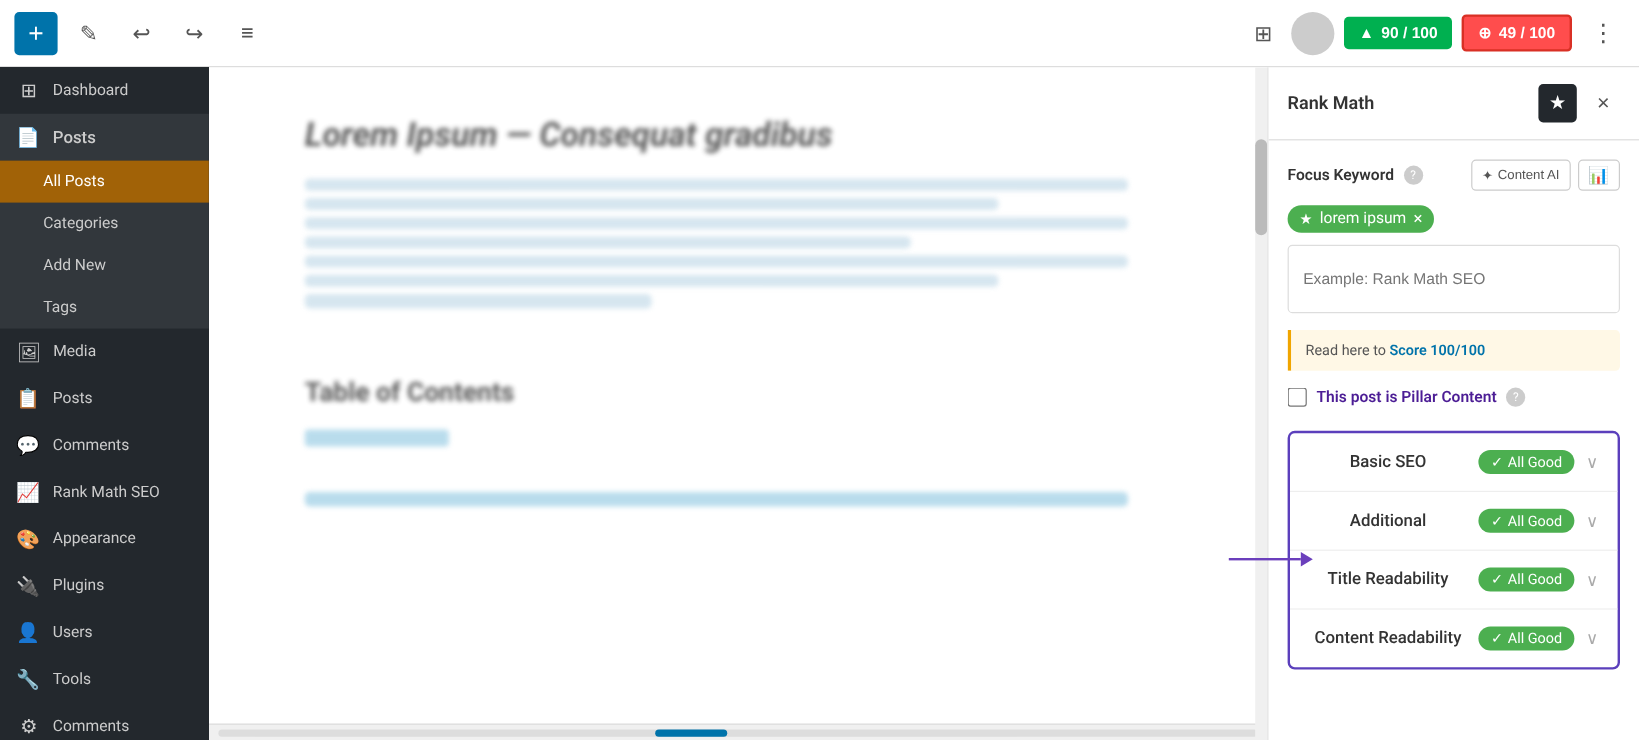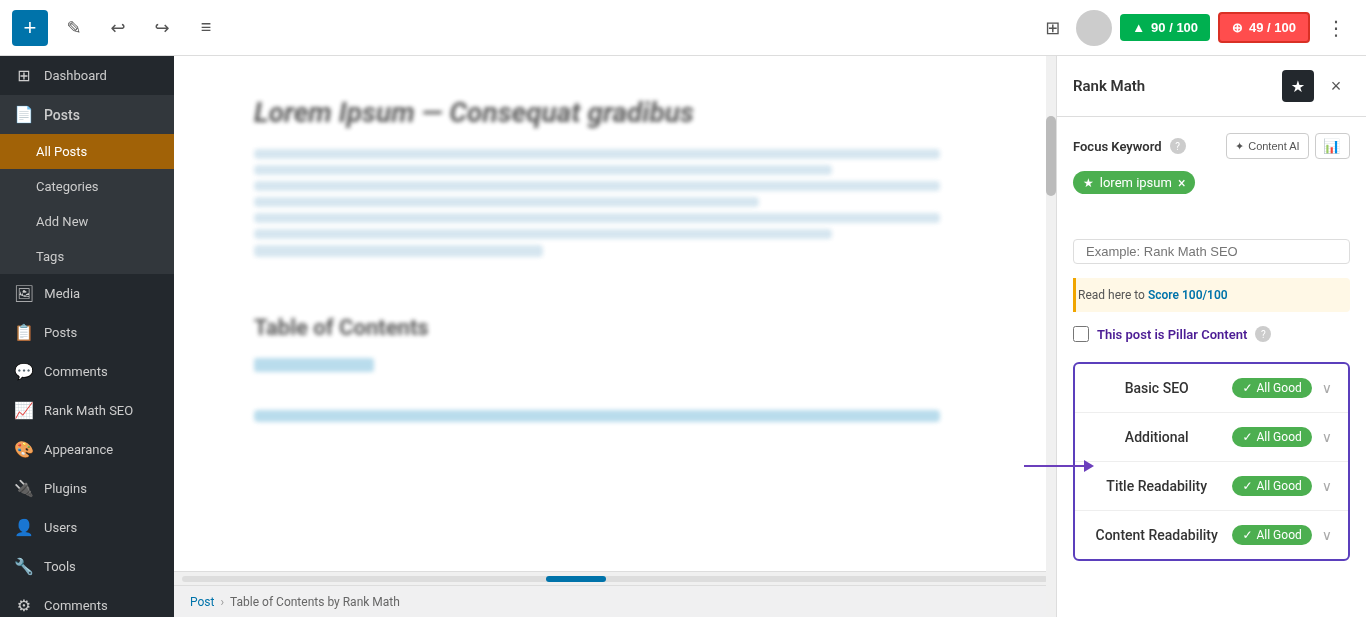--- a/index.html
+++ b/index.html
@@ -270,32 +270,31 @@
       font-size: 13px;
       margin-bottom: 10px;
     }
     .keyword-tag .star { font-size: 12px; }
     .keyword-tag .close-x { cursor: pointer; font-size: 14px; line-height: 1; }
 
     .fk-input {
       width: 100%;
       border: 1px solid #ddd;
       border-radius: 4px;
-      padding: 4px 12px;
+      padding: 20px 12px;
       font-size: 13px;
       color: #999;
       outline: none;
       margin-bottom: 14px;
-      margin-top: 35px;
     }
 
     .score-banner {
       background: #fff8e6;
       border-left: 3px solid #f0a500;
-      padding: 10px 2px;
+      padding: 10px 12px;
       font-size: 12px;
       color: #555;
       margin-bottom: 14px;
       border-radius: 0 4px 4px 0;
     }
     .score-banner a { color: #0073aa; text-decoration: none; font-weight: 600; }
 
     .pillar-row {
       display: flex;
       align-items: center;
@@ -503,25 +502,20 @@
       </div>
     </div>
     <div class="scrollbar-area">
       <div class="scrollbar-track">
         <div class="scrollbar-thumb"></div>
       </div>
     </div>
     <div class="content-scrollbar">
       <div class="content-scrollbar-thumb"></div>
     </div>
-    <div class="status-bar">
-      <span style="color:#0073aa;cursor:pointer;">Post</span>
-      <span class="chevron">›</span>
-      <span>Table of Contents by Rank Math</span>
-    </div>
   </div>
 
   <div class="arrow-indicator">
     <div class="arrow-line"></div>
     <div class="arrow-head"></div>
   </div>
 
   <div class="right-panel">
     <div class="rp-header">
       <span class="rp-title">Rank Math</span>

